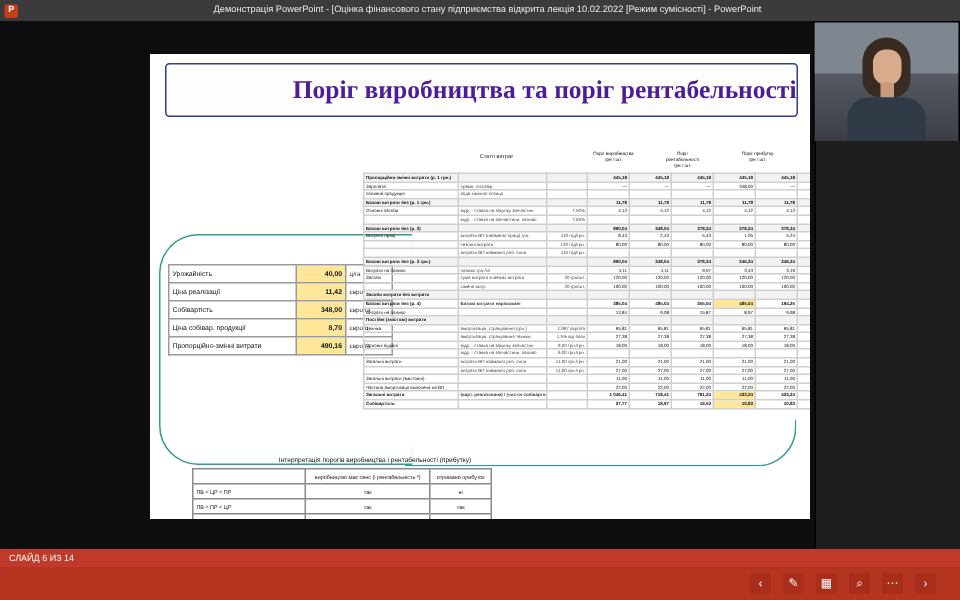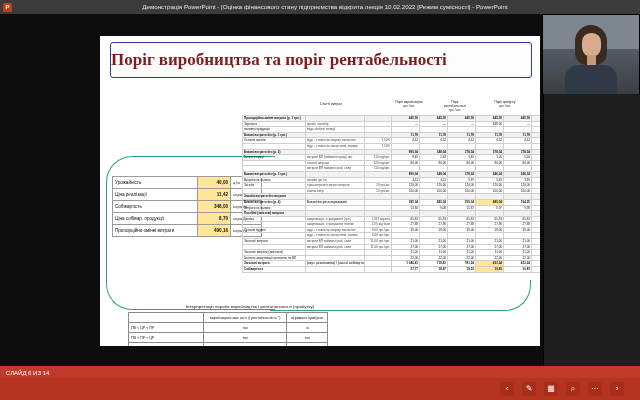--- a/index.html
+++ b/index.html
@@ -29,22 +29,22 @@
     position:absolute;left:0;top:14px;width:640px;height:352px;background:#0d0d0d;
   }
   .slide{
     position:absolute;left:100px;top:22px;width:440px;height:310px;background:#ffffff;
     overflow:hidden;
   }
   .slide-title{
     position:absolute;left:10px;top:6px;width:420px;height:34px;
     border:1.4px solid #2e3f8f;border-radius:3px;
     background:#fdfdfd;
-    color:#7f1d1d;font-family:"Liberation Serif",serif;
-    font-size:17px;font-weight:bold;text-align:left;line-height:34px;
+    color:#4c1d95;font-family:"Liberation Serif",serif;
+    font-size:17px;font-weight:bold;text-align:right;line-height:34px;
     white-space:nowrap;overflow:hidden;
   }
 
   
   .param-table{
     position:absolute;left:12px;top:140px;width:150px;
     border-collapse:collapse;font-size:4.6px;
   }
   .param-table td{
     border:0.5px solid #9a9a9a;padding:1px 2px;height:9px;color:#111;

